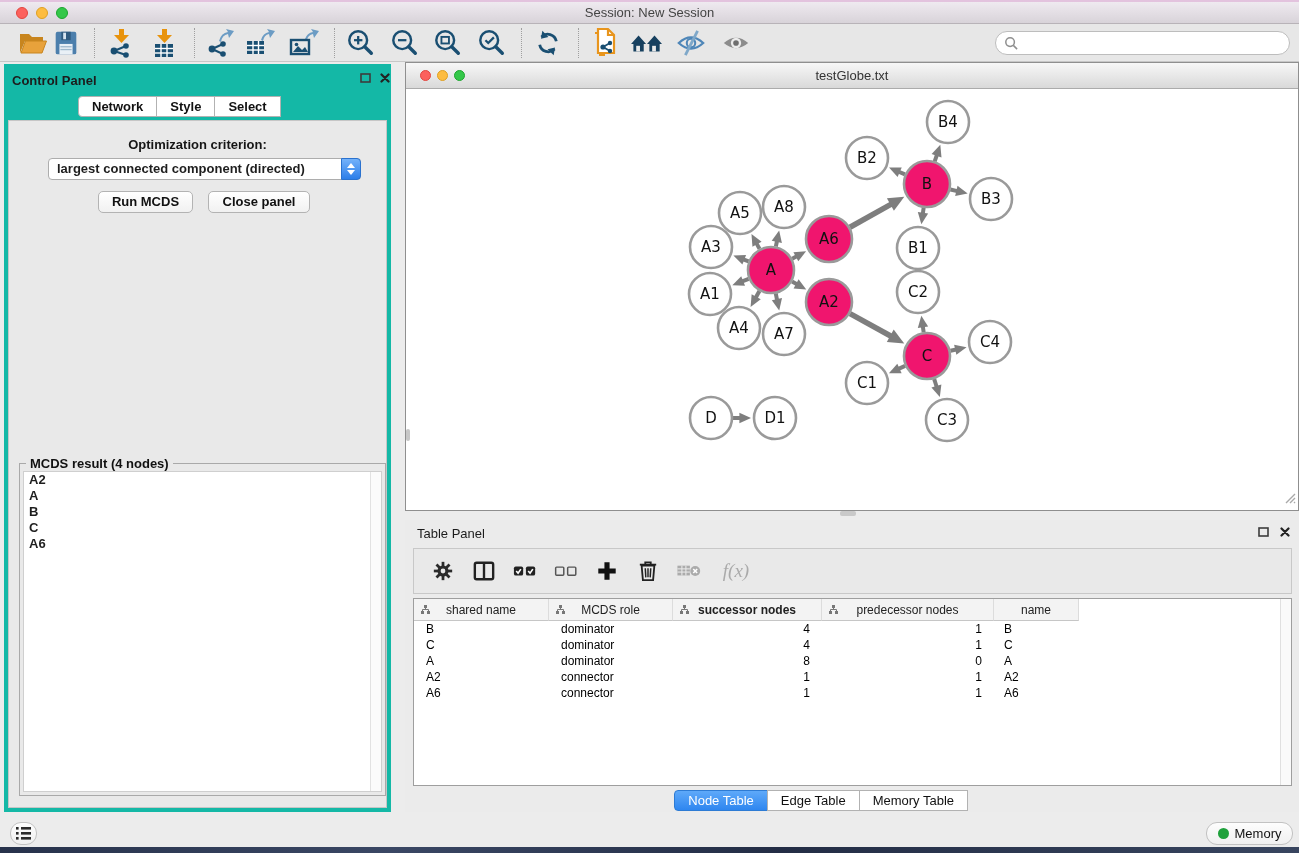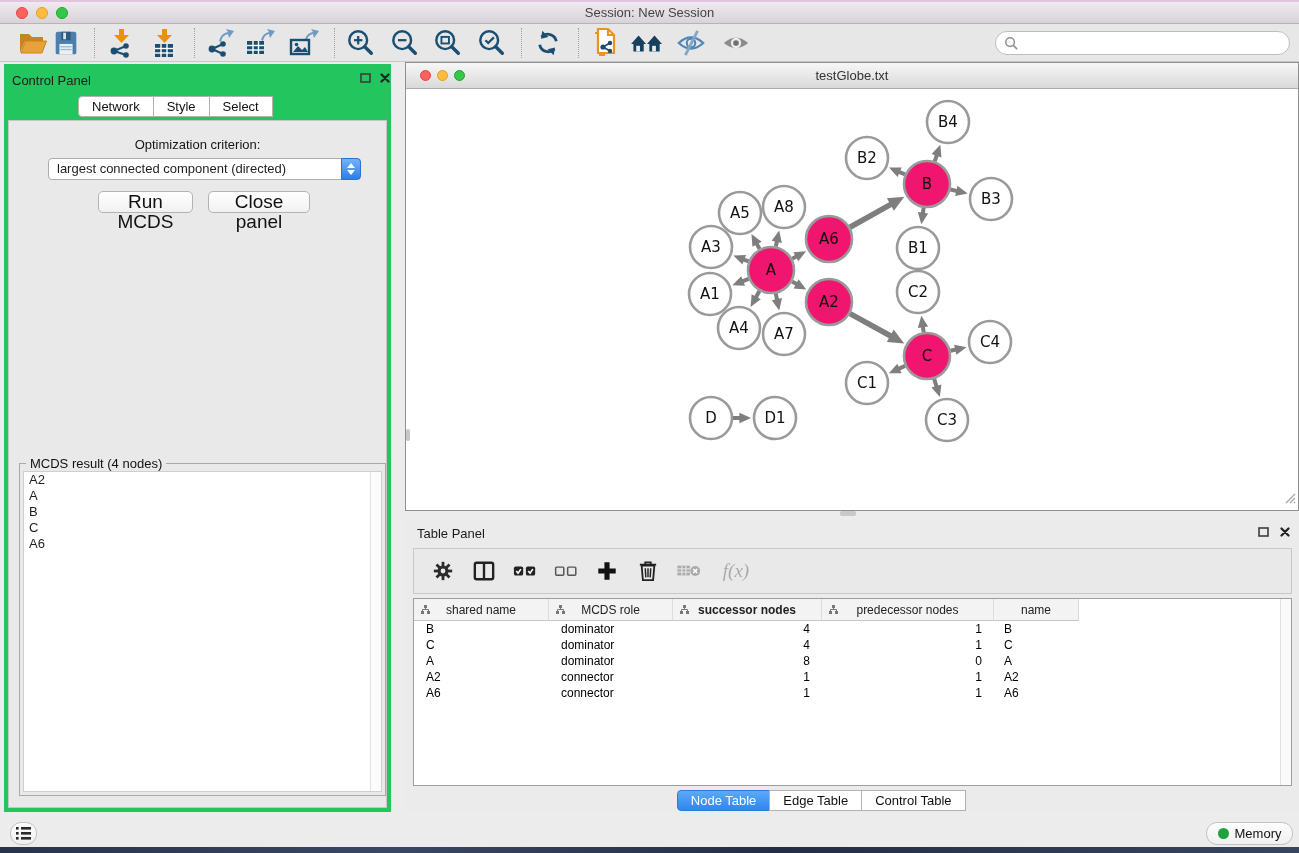--- a/index.html
+++ b/index.html
@@ -22,35 +22,35 @@
   .tl.g { background:#34c749; border:1px solid #1ca62e; }
 
   
   .toolbar { left:0; top:24px; width:1299px; height:38px; background:#e7e7e7; border-bottom:1px solid #c7c7c7; }
   .tbi { top:3px; width:36px; height:32px; display:flex; align-items:center; justify-content:center; cursor:pointer; }
   .tsep { top:4px; width:1px; height:30px; border-left:1px dotted #9f9f9f; }
   .searchbox { right:9px; top:7px; width:295px; height:24px; background:#fff; border:1px solid #bdbdbd; border-radius:12px; display:flex; align-items:center; padding-left:8px; }
   .searchbox input { border:none; outline:none; flex:1; height:20px; font-size:13px; background:transparent; }
 
   
-  .cpanel { left:4px; top:64px; width:387px; height:748px; background:#22c55e; }
+  .cpanel { left:4px; top:64px; width:387px; height:748px; background:#14b8a6;font-weight:bold; }
   .panel-head { font-size:13px; color:#1c1c1c; }
   .winbtn { width:20px; height:16px; display:flex; align-items:center; justify-content:center; cursor:pointer; }
   .seg-row { display:flex; }
   .seg { background:#fff; border:1px solid #b2b2b2; margin-left:-1px; font-size:13px; padding:2px 13px; height:21px; line-height:16px; cursor:pointer; color:#111; }
   .seg:first-child { border-radius:4px 0 0 4px; margin-left:0; }
   .seg:last-child { border-radius:0 4px 4px 0;margin-top:47px; }
   .seg.active { background:linear-gradient(#5ea9f9,#2e86f0); border-color:#2d7bd4; color:#fff; }
   .cp-label { width:100%; text-align:center; font-size:13px; color:#161616; }
   .dropdown { left:39px; top:37px; width:313px; height:22px; background:#fff; border:1px solid #adadad; border-radius:4px; font-size:13px; line-height:20px; padding-left:8px; cursor:pointer; }
   .dd-step { position:absolute; right:-1px; top:-1px; width:20px; height:22px; border-radius:0 4px 4px 0; background:linear-gradient(#74b2fa,#2c7ee9); border:1px solid #2a72cf; }
   .dd-step .up, .dd-step .dn { position:absolute; left:5px; width:0; height:0; border-left:4px solid transparent; border-right:4px solid transparent; }
   .dd-step .up { top:4px; border-bottom:5px solid #fff; }
   .dd-step .dn { bottom:4px; border-top:5px solid #fff; }
-  .btn { background:linear-gradient(#ffffff,#f1f1f1); border:1px solid #b3b3b3; border-radius:5px; height:22px; font-size:19px; text-align:center; line-height:20px; cursor:pointer; color:#111; }
+  .btn { background:linear-gradient(#ffffff,#f1f1f1); border:1px solid #b3b3b3; border-radius:5px; height:22px; font-size:13px; text-align:center; line-height:20px; cursor:pointer; color:#111; }
   .fieldset { left:14px; top:342px; width:367px; height:333px; border:1px solid #a9a9a9; }
   .legend { position:absolute; top:-8px; left:6px; background:#e9e9e9; padding:0 4px; font-size:13px; color:#111; }
   .listbox { position:absolute; left:3px; right:3px; top:7px; bottom:3px; background:#fff; border:1px solid #cfcfcf; }
   .listbox .vsb { position:absolute; right:0; top:0; bottom:0; width:11px; background:#fbfbfb; border-left:1px solid #e2e2e2; }
   .mcds-item { font-size:13px; line-height:16px; padding-left:5px; }
 
   
   .netwin { left:405px; top:62px; width:894px; height:449px; background:#fff; border:1px solid #8f8f8f; }
   .nw-title { position:absolute; left:0; top:0; right:0; height:26px; background:linear-gradient(#f7f7f7,#d9d9d9); border-bottom:1px solid #ababab; }
   .nw-title .title { width:100%; text-align:center; font-size:13px; line-height:25px; color:#333; }
@@ -598,21 +598,21 @@
           <div class="tcell c3">1</div>
           <div class="tcell c4">A6</div>
         </div>
       </div>
     <div class="tvsb"></div>
   </div>
 
   <div class="ttabs">
     <div class="seg active">Node Table</div>
     <div class="seg">Edge Table</div>
-    <div class="seg">Control Table</div>
+    <div class="seg">Memory Table</div>
     <div class="seg">Motifs</div>
   </div>
 </div>
 
 <div class="abs statusbar">
   <div class="abs sq-btn" style="left:10px; top:8px; width:27px; height:23px">
     <svg width="15" height="13" viewBox="0 0 15 13">
         <g fill="#2b2b2b">
           <rect x="0" y="0" width="2.6" height="2.6"></rect>
           <rect x="5" y="0" width="10" height="2.6"></rect>

